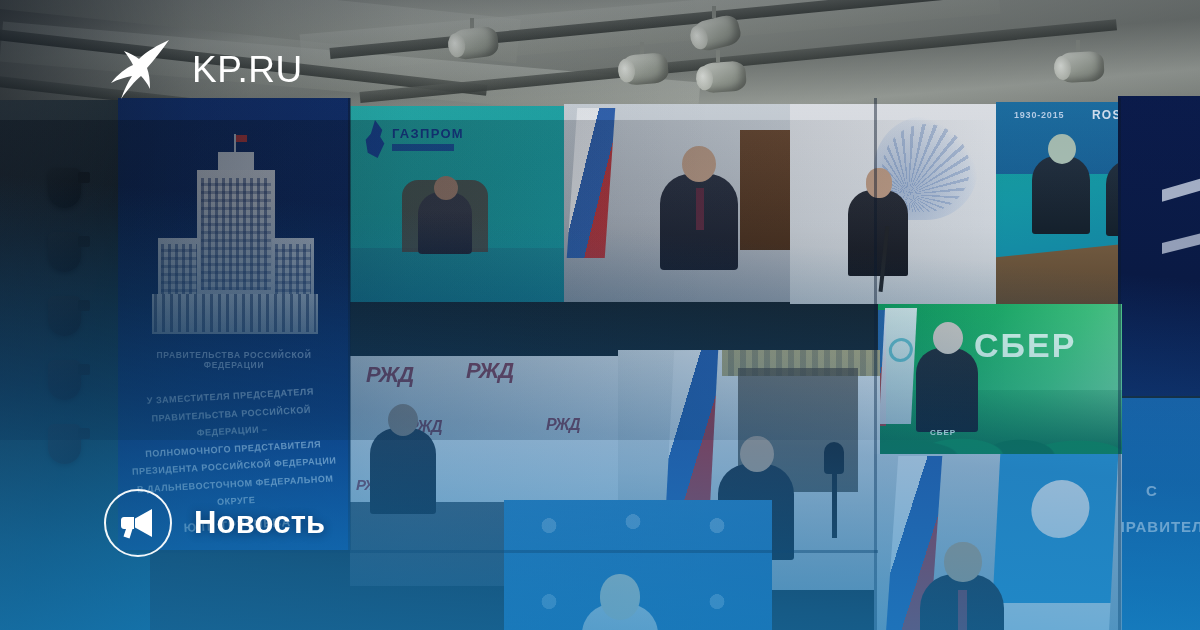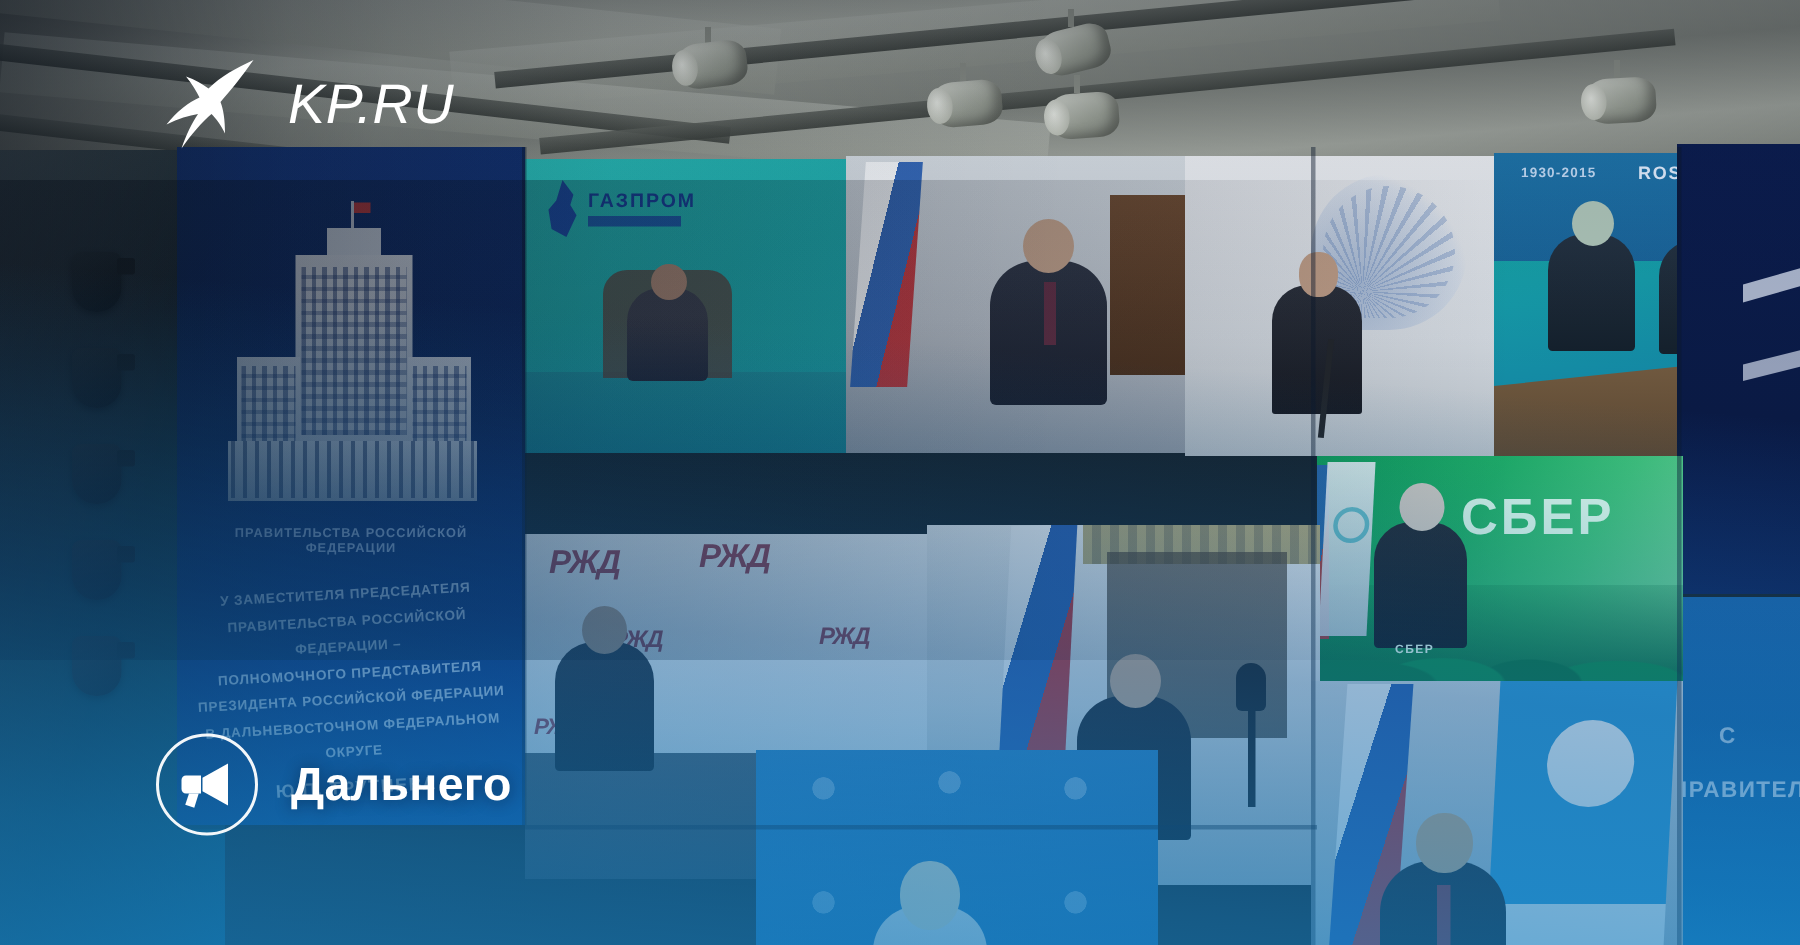--- a/index.html
+++ b/index.html
@@ -432,21 +432,21 @@
   }
 
   
   .logo-row{
     position:absolute; left:106px; top:38px;
     display:flex; align-items:center; gap:22px;
   }
   .bird-logo{ width:64px; height:62px; display:block; }
   .brand-text{
     color:#ffffff; font-size:37px; font-weight:400;
-    letter-spacing:.5px; line-height:1;font-style:italic;
+    letter-spacing:.5px; line-height:1;
   }
 
   .headline{
     position:absolute; left:86px; top:190px; width:1010px;
     color:#ffffff;
     font-size:47px; font-weight:700; line-height:1.26;
     letter-spacing:-.2px;
     text-shadow:0 1px 14px rgba(0,10,30,.38);
     white-space:pre-line;
   }
@@ -645,16 +645,16 @@
 
 
   <div class="badge-row">
     <span class="badge-circle">
       <svg class="mega" viewBox="0 0 36 32" xmlns="http://www.w3.org/2000/svg">
         <path fill="#ffffff" d="M32 2 L32 30 L15 20.5 L15 11.5 Z"></path>
         <path fill="#ffffff" d="M14 10 L4 10 C2.3 10 1 11.3 1 13 L1 19 C1 20.7 2.3 22 4 22 L14 22 Z"></path>
         <path fill="#ffffff" d="M6 22 L12.5 22 L9.5 31.5 L3.5 29.5 Z"></path>
       </svg>
     </span>
-    <span class="badge-label">Дальнего</span>
+    <span class="badge-label">Новость</span>
   </div>
 
 </div>
 
 </body></html>

